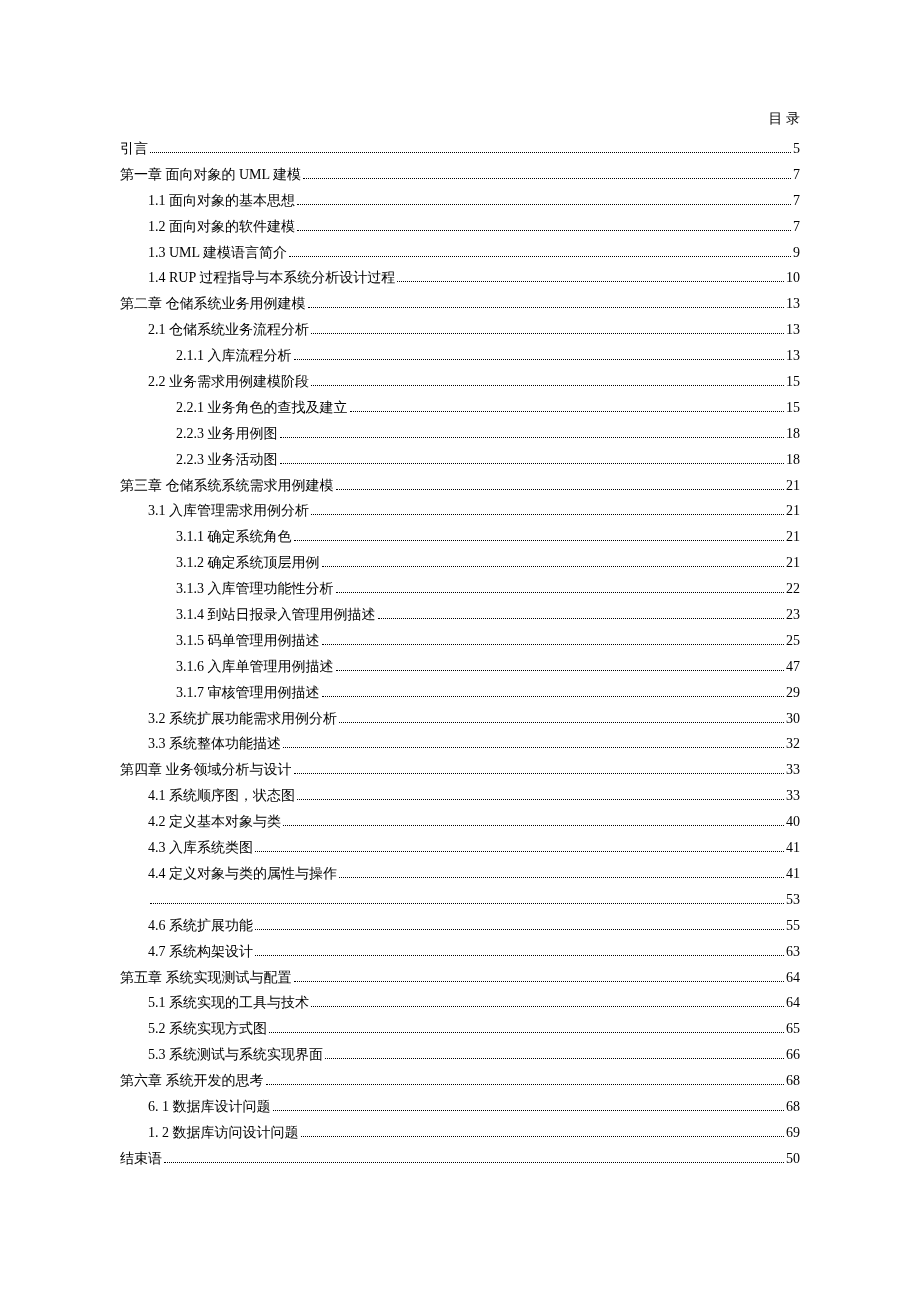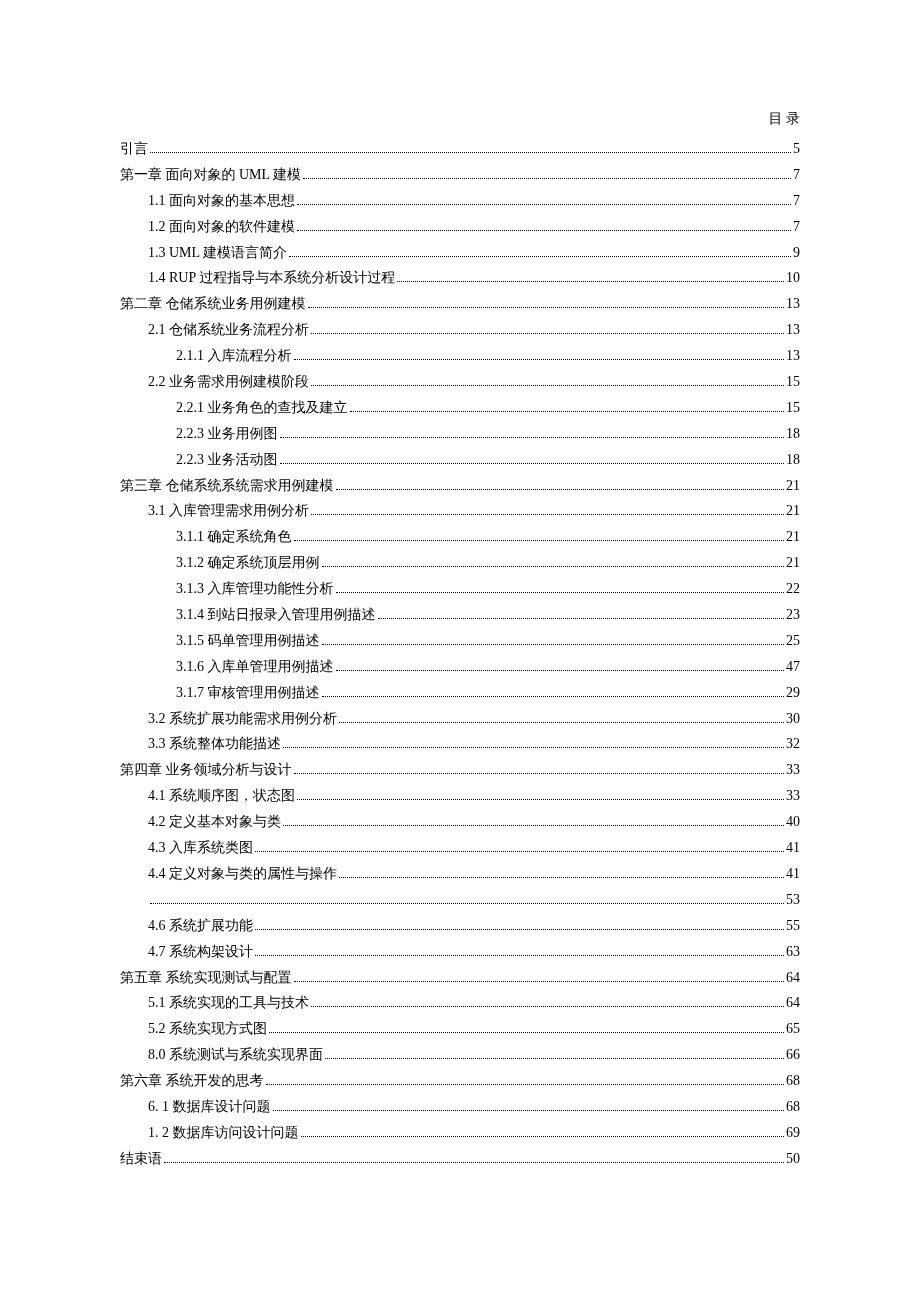--- a/index.html
+++ b/index.html
@@ -216,21 +216,21 @@
       <span class="toc-text">5.1 系统实现的工具与技术</span>
       <span class="toc-dots"></span>
       <span class="toc-page">64</span>
     </div>
     <div class="toc-entry level-1">
       <span class="toc-text">5.2  系统实现方式图</span>
       <span class="toc-dots"></span>
       <span class="toc-page">65</span>
     </div>
     <div class="toc-entry level-1">
-      <span class="toc-text">8.0  系统测试与系统实现界面</span>
+      <span class="toc-text">5.3  系统测试与系统实现界面</span>
       <span class="toc-dots"></span>
       <span class="toc-page">66</span>
     </div>
     <div class="toc-entry level-0">
       <span class="toc-text">第六章  系统开发的思考</span>
       <span class="toc-dots"></span>
       <span class="toc-page">68</span>
     </div>
     <div class="toc-entry level-1">
       <span class="toc-text">6. 1  数据库设计问题</span>

